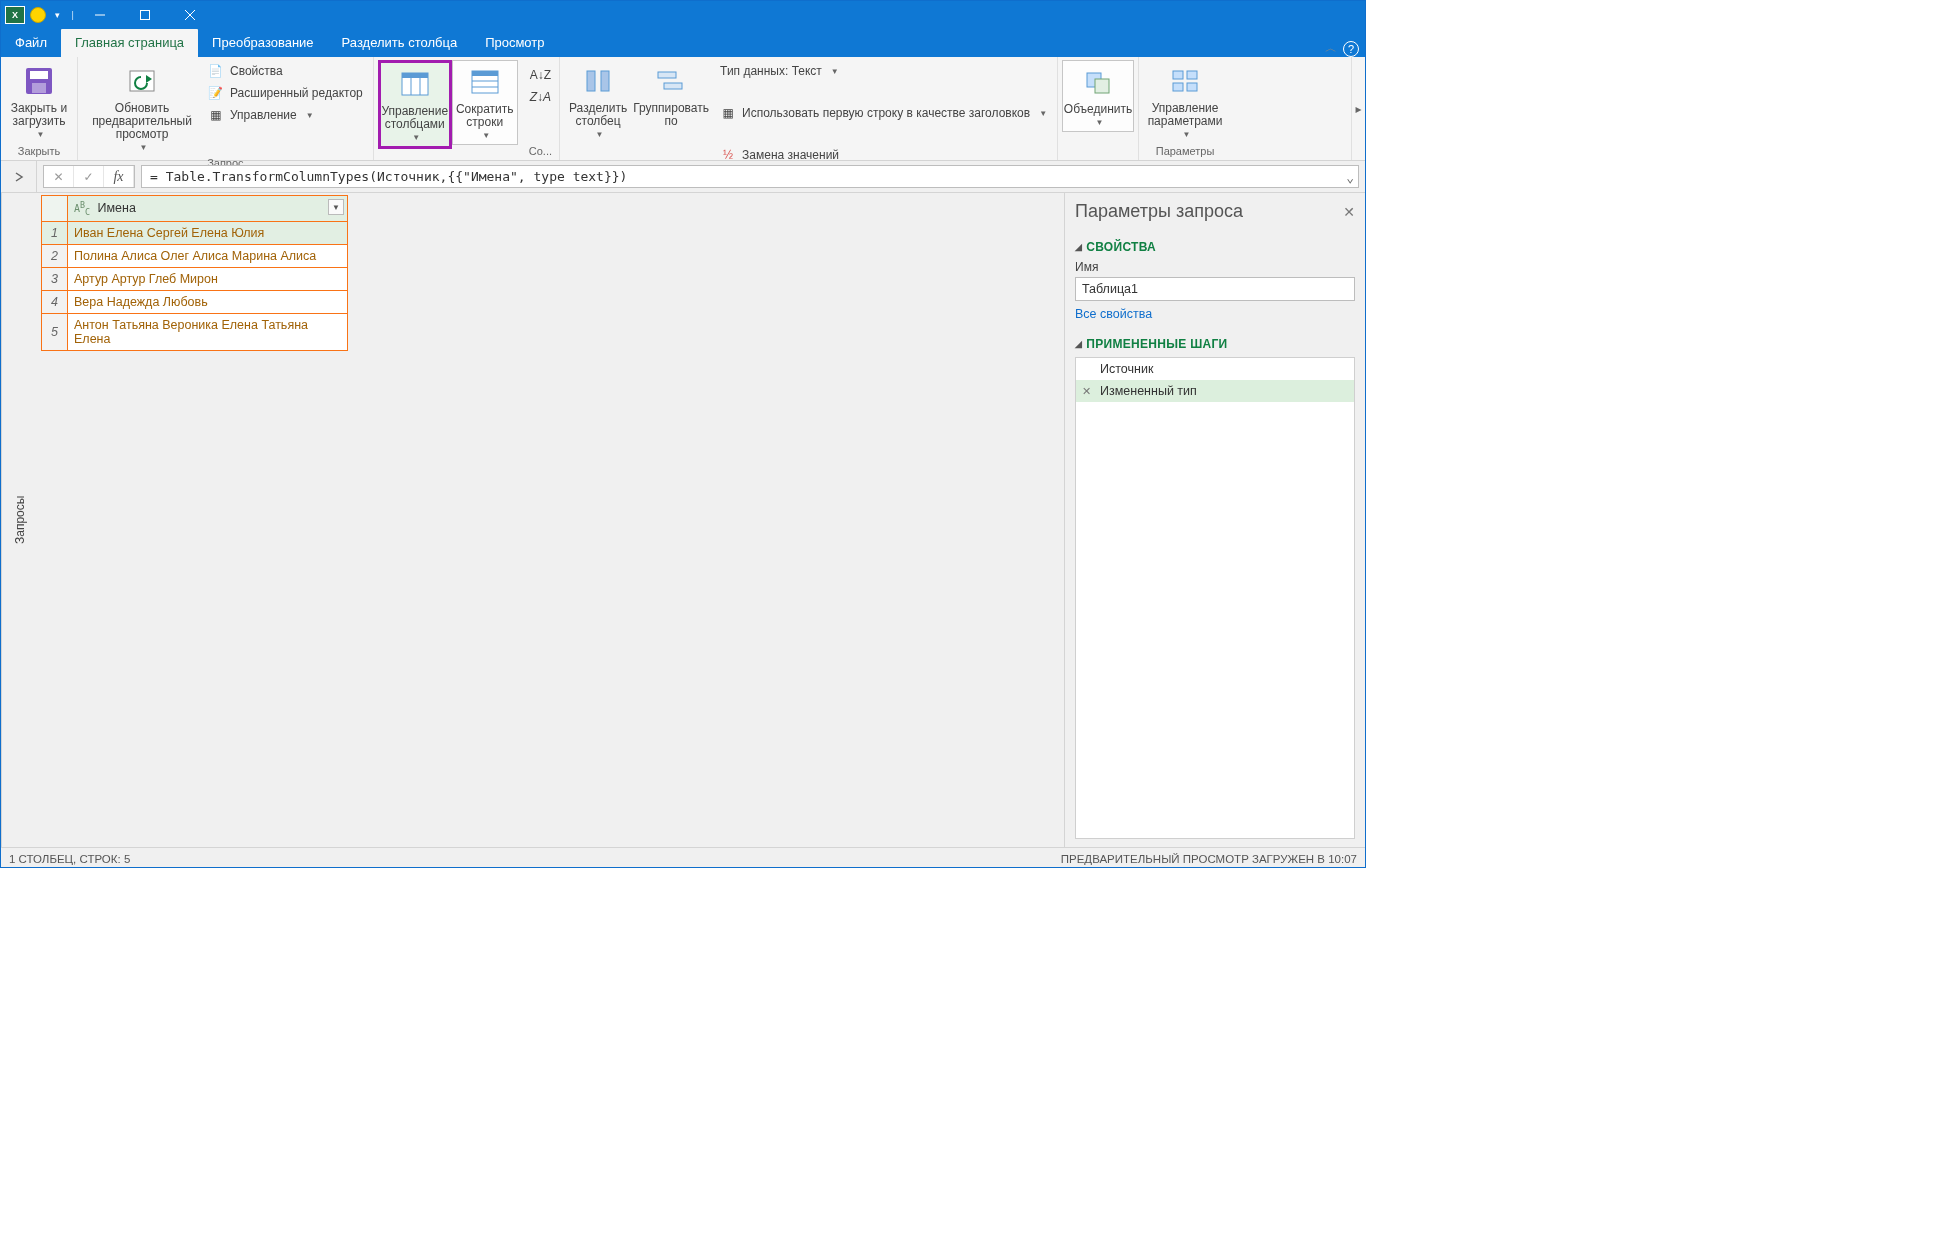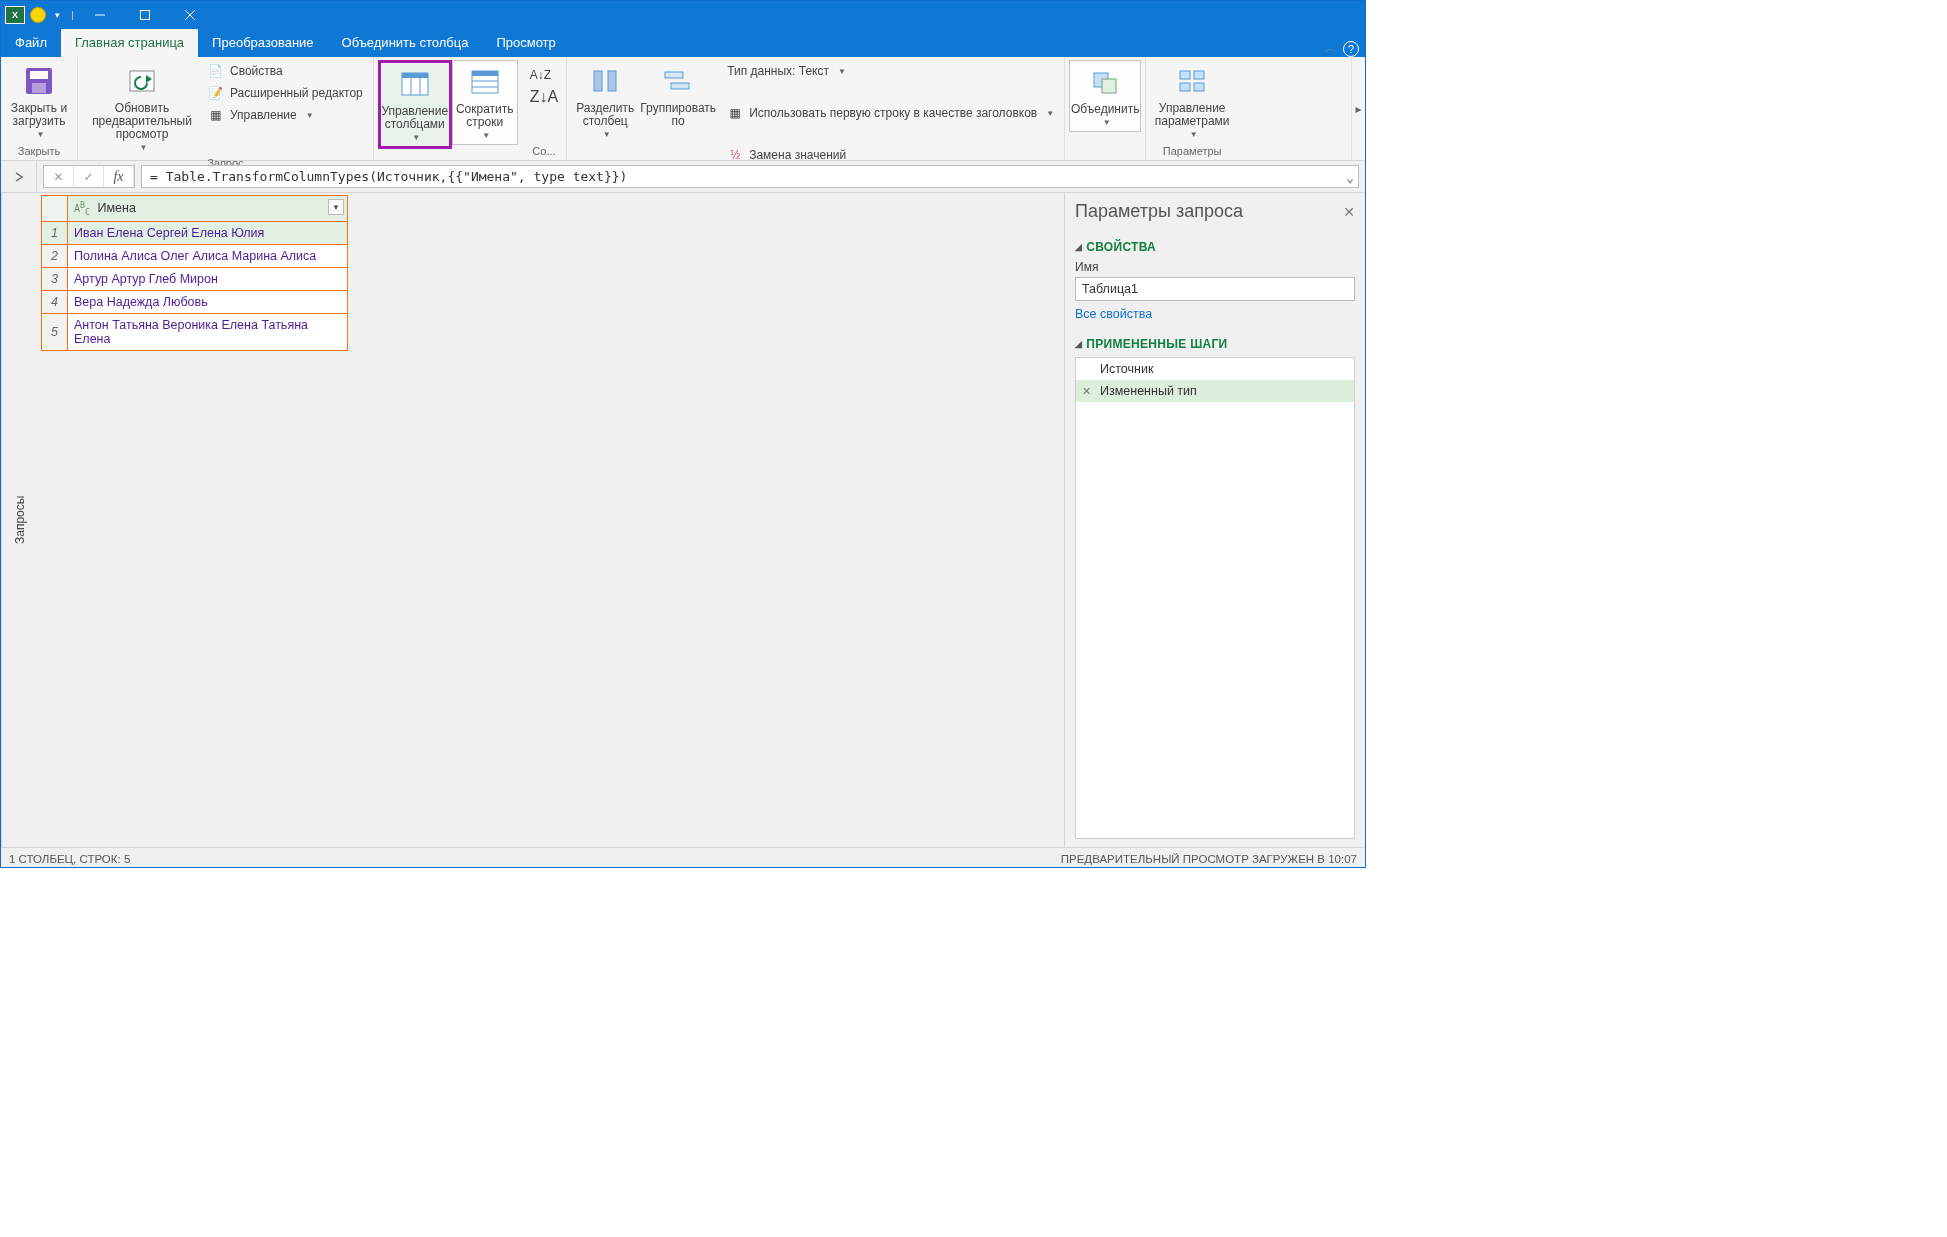--- a/index.html
+++ b/index.html
@@ -54,21 +54,21 @@
   .queries-sidebar { width:36px; background:#f0f0f0; border-right:1px solid #d4d4d4; display:flex; align-items:center; justify-content:center; writing-mode:vertical-rl; transform:rotate(180deg); color:#444; font-size:12px; }
   
   .preview { flex:1; background:#f0f0f0; border-right:1px solid #d4d4d4; padding:2px 4px; overflow:auto; }
   .data-table { border-collapse:collapse; background:#fff; }
   .data-table th, .data-table td { border:1px solid #f97316; font-size:12.5px; }
   .data-table th.rownum-header { width:26px; background:#eef4ef; }
   .data-table th.col-header { background:#e2efe3; text-align:left; padding:4px 6px; font-weight:normal; color:#333; position:relative; width:280px; }
   .col-header .type-ic { display:inline-block; width:16px; text-align:center; color:#6b8f6d; font-size:10px; margin-right:4px; font-family:Consolas,monospace; }
   .col-filter-btn { position:absolute; right:3px; top:3px; width:16px; height:16px; border:1px solid #bbb; background:#fafafa; display:flex; align-items:center; justify-content:center; font-size:8px; color:#555; }
   .data-table td.rownum { background:#f2f2f2; text-align:center; color:#666; width:26px; font-style:italic; }
-  .data-table td.cell { padding:4px 6px; color:#4c1d95; }
+  .data-table td.cell { padding:4px 6px; color:#a16207; }
   .data-table tr.sel td.cell { background:#e2efe3; }
   .data-table tr.sel td.rownum { background:#e2efe3; }
   
   
   .settings-pane { width:300px; background:#f0f0f0; display:flex; flex-direction:column; padding:8px 10px; }
   .settings-title-row { display:flex; align-items:center; justify-content:space-between; margin-bottom:12px; }
   .settings-title { font-size:18px; color:#555; font-weight:400; }
   .settings-close { color:#777; font-size:14px; }
   .section-header { color:#108043; font-weight:600; font-size:12px; letter-spacing:0.3px; margin:6px 0 6px 0; display:flex; align-items:center; gap:4px; }
   .section-header .tri { font-size:9px; color:#555; }
@@ -114,21 +114,21 @@
           <line x1="10" y1="0" x2="0" y2="10" stroke="#fff" stroke-width="1"></line>
         </svg>
       </div>
   </div>
 </div>
 
 <div class="ribbon-tabs">
   <div class="ribbon-tab file">Файл</div>
   <div class="ribbon-tab active">Главная страница</div>
   <div class="ribbon-tab">Преобразование</div>
-  <div class="ribbon-tab">Объединить столбца</div>
+  <div class="ribbon-tab">Разделить столбца</div>
   <div class="ribbon-tab">Просмотр</div>
   <div class="ribbon-right">
     <span style="color:#888;">︿</span>
     <span class="help-circle">?</span>
   </div>
 </div>
 
 <div class="ribbon">
 
   <div class="ribbon-group">
@@ -210,21 +210,21 @@
     <div class="group-label">&nbsp;</div>
   </div>
 
   <div class="ribbon-group">
     <div class="group-content">
       <div class="vstack" style="padding:4px 2px;">
         <div class="small-btn" style="padding:2px;">
             <span style="font-size:12px;">A↓Z</span>
           </div>
         <div class="small-btn" style="padding:2px;">
-            <span style="font-size:16px;">Z↓A</span>
+            <span style="font-size:12px;font-style:italic;">Z↓A</span>
           </div>
       </div>
     </div>
     <div class="group-label">Со...</div>
   </div>
 
   <div class="ribbon-group">
     <div class="group-content">
       <div class="big-btn">
         <div class="icon-box">

